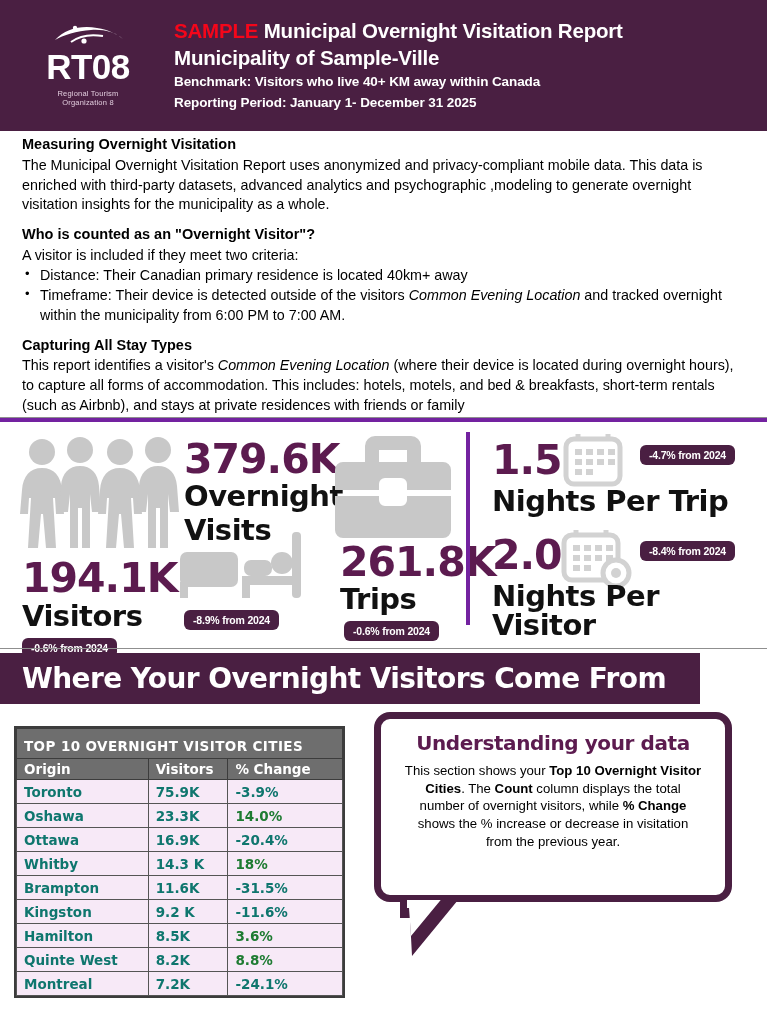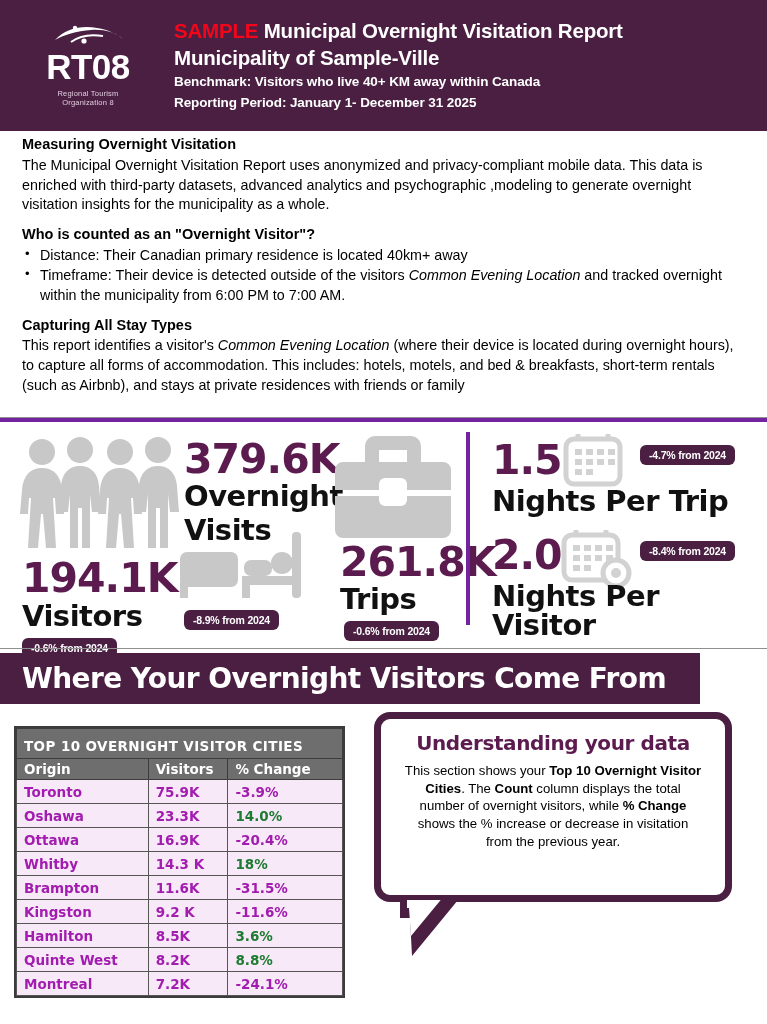--- a/index.html
+++ b/index.html
@@ -129,21 +129,21 @@
     padding: 2px 6px 2px 7px;
     border: 1px solid #3c3c3c;
     font-family: "DejaVu Sans", sans-serif;
   }
   .tbl-wrap td.c-origin  { width: 133px; }
   .tbl-wrap td.c-vis     { width: 80px; }
   .tbl-wrap td.c-chg     { width: 116px; }
   tbody td {
     background: #f7e9f7;
     font-size: 13.5px; font-weight: 700;
-    color: #a21caf;
+    color: #0f766e;
     padding: 2px 6px 2px 7px;
     border: 1px solid #555;
     font-family: "DejaVu Sans", sans-serif;
     height: 24px;
   }
   tbody td.chg { text-align: left; }
   .pos { color: #1e7b32; }
 
   
   .callout {
@@ -187,20 +187,21 @@
       <div class="h-line3">Benchmark: Visitors who live 40+ KM away within Canada</div>
       <div class="h-line4">Reporting Period: January 1- December 31 2025</div>
     </div>
   </div>
 
   <div class="intro">
     <h3>Measuring Overnight Visitation</h3>
     <p>The Municipal Overnight Visitation Report uses anonymized and privacy-compliant mobile data. This data is enriched with third-party datasets,  advanced analytics and psychographic ,modeling to generate overnight visitation insights for the municipality as a whole.</p>
 
     <h3 class="sp">Who is counted as an "Overnight Visitor"?</h3>
+    <p>A visitor is included if they meet two criteria:</p>
     <ul>
       <li>Distance: Their Canadian primary residence is located 40km+ away</li>
       <li><span>Timeframe: Their device is detected outside of the visitors </span><span class="it">Common Evening Location</span><span> and tracked overnight within the municipality from 6:00 PM to 7:00 AM.</span></li>
     </ul>
 
     <h3 class="sp">Capturing All Stay Types</h3>
     <p><span>This report identifies a visitor's </span><span class="it">Common Evening Location</span><span> (where their device is located during overnight hours), to capture all forms of accommodation. This includes: hotels, motels, and bed &amp; breakfasts, short-term rentals (such as Airbnb), and stays at private residences with friends or family</span></p>
   </div>
 
   <div style="position:absolute; top:417px; left:0; width:100%;">

